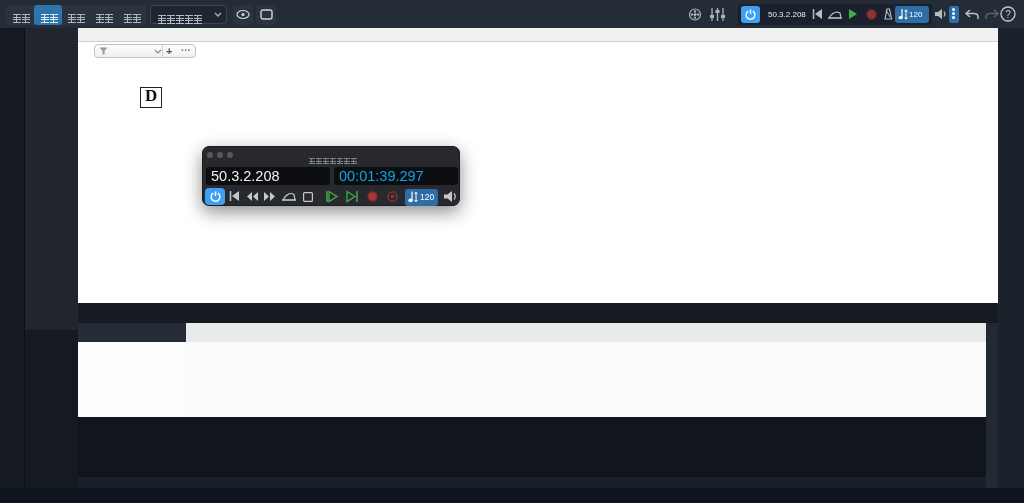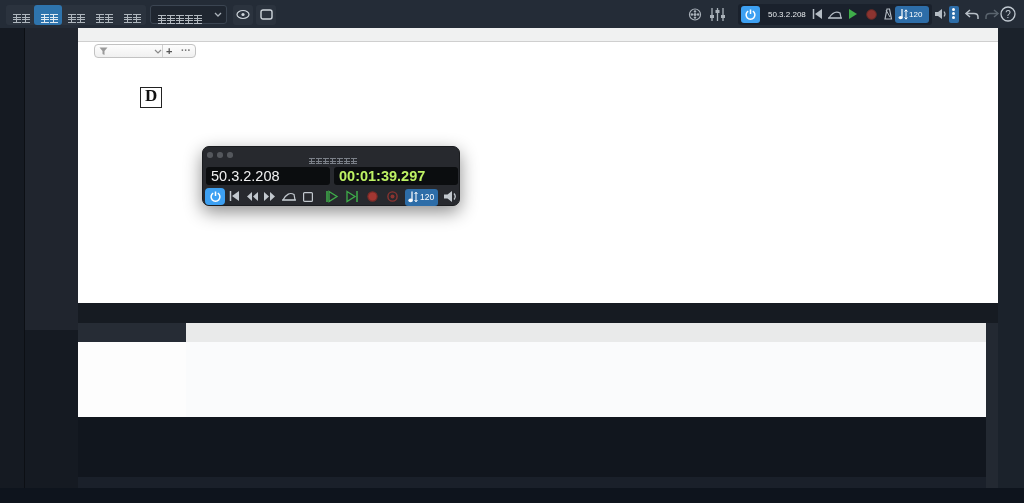--- a/index.html
+++ b/index.html
@@ -144,21 +144,21 @@
 </div>
 
 <div class="abs" id="transport" style="left:202px;top:146px;width:258px;height:60px;background:#27292e;border:1px solid #1a1c1f;border-radius:7px;box-shadow:0 6px 18px rgba(0,0,0,.45);box-sizing:border-box;">
   <div class="abs" style="left:4px;top:5px;width:5.5px;height:5.5px;border-radius:50%;background:#54575c;"></div>
   <div class="abs" style="left:14px;top:5px;width:5.5px;height:5.5px;border-radius:50%;background:#54575c;"></div>
   <div class="abs" style="left:24px;top:5px;width:5.5px;height:5.5px;border-radius:50%;background:#54575c;"></div>
   <div class="abs row" style="left:105px;top:4px;color:#8a9098;"><span class="k k7"></span><span class="k k7"></span><span class="k k7"></span><span class="k k7"></span><span class="k k7"></span><span class="k k7"></span><span class="k k7"></span></div>
   <div class="abs" style="left:3px;top:20px;width:124px;height:18px;background:#0b0d0f;border-radius:3px;"></div>
   <div class="abs" style="left:131px;top:20px;width:124px;height:18px;background:#0b0d0f;border-radius:3px;"></div>
   <div class="abs" style="left:8px;top:21px;color:#f0f0f0;font-size:14.5px;">50.3.2.208</div>
-  <div class="abs" style="left:136px;top:21px;color:#bef264;font-size:14.5px;font-weight:bold;">00:01:39.297</div>
+  <div class="abs" style="left:136px;top:21px;color:#0ea5e9;font-size:14.5px;">00:01:39.297</div>
   
   <div class="abs" style="left:2px;top:41px;width:20px;height:17px;background:#3da0f2;border-radius:4px;"></div>
   <svg class="abs" style="left:6.5px;top:44px;" width="11" height="11">
         <path d="M3.2 2.1 A4.4 4.4 0 1 0 7.8 2.1" fill="none" stroke="#fff" stroke-width="1.5"></path>
         <line x1="5.5" y1="0.5" x2="5.5" y2="5" stroke="#fff" stroke-width="1.5"></line>
       </svg>
   <g id="tbtns"></g>
   <svg class="abs" style="left:26px;top:44px;" width="11" height="10">
         <line x1="1.5" y1="0" x2="1.5" y2="10" stroke="#c2c8ce" stroke-width="1.5"></line>
         <path d="M10 0 L3 5 L10 10 Z" fill="#c2c8ce"></path>

